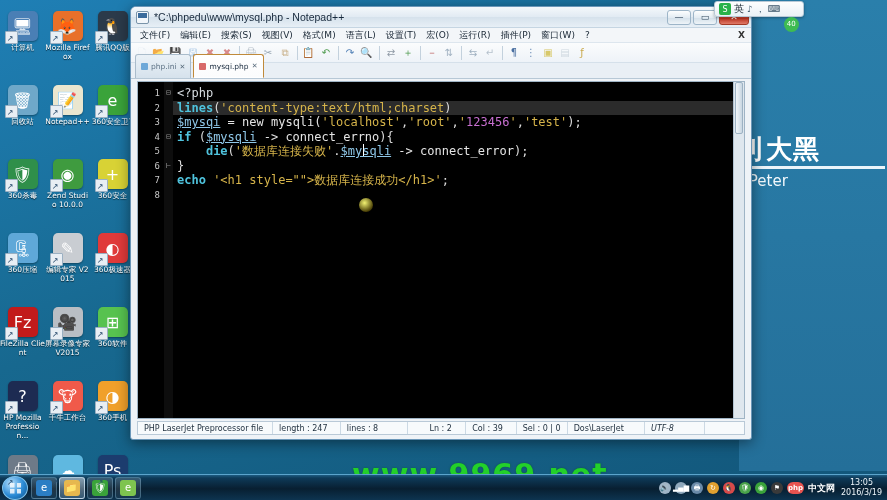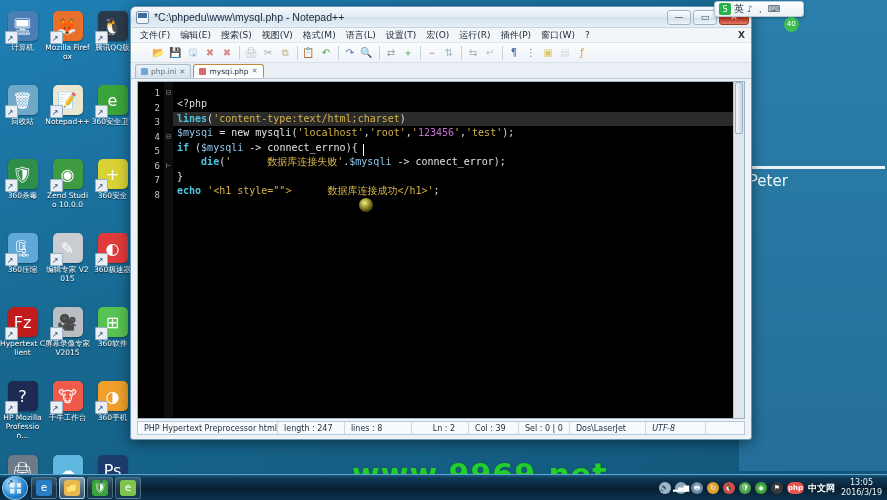--- a/index.html
+++ b/index.html
@@ -135,21 +135,21 @@
     font-size:10px; line-height:1;
     font-family:"DejaVu Sans", sans-serif;
   }
   .tbsep { width:1px; height:14px; background:#c3d1dd; margin:0 3px; }
 
   #npp-tabs {
     height:16px; flex:none; display:flex; align-items:flex-end;
     background:#e9eff5; border-bottom:1px solid #b7c8d6; padding-left:4px;
   }
   .tab {
-    height:14px; display:flex; align-items:center; gap:3px;
+    height:24px; display:flex; align-items:center; gap:3px;
     padding:0 5px; margin-right:2px; font-size:7.5px;
     border:1px solid #aabccb; border-bottom:none;
     border-radius:3px 3px 0 0;
     background: linear-gradient(180deg,#eaf1f7 0%,#d6e2ec 100%);
     color:#5d7285;
     font-family:"DejaVu Sans", sans-serif;
   }
   .tab.active {
     background: linear-gradient(180deg,#ffffff 0%,#fbfcfd 100%);
     color:#17293c; border-color:#c08a3a; border-bottom:1px solid #fff;
@@ -168,38 +168,38 @@
     padding-top:4px; text-align:right;
   }
   #gutter div { height:14.5px; line-height:14.5px; padding-right:4px; }
   #fold {
     width:9px; flex:none; background:#0d0d0d; padding-top:4px;
     font-family:"DejaVu Sans Mono", monospace; font-size:8px;
     color:#8a8a8a; text-align:center;
   }
   #fold div { height:14.5px; line-height:14.5px; }
   #code {
-    flex:1; background:#000; padding-top:15px; position:relative;
-    font-family:"DejaVu Sans Mono", monospace; font-size:10px;
+    flex:1; background:#000; padding-top:4px; position:relative;
+    font-family:"DejaVu Sans Mono", monospace; font-size:12px;
     overflow:hidden;
   }
   #code .ln {
     height:14.5px; line-height:14.5px; white-space:pre;
     padding-left:4px; color:#e4e4e4;
   }
   #code .ln.hl { background:#2b2b2b; }
   .k-tag   { color:#d8dee2; }
   .k-fn    { color:#4fc3dd; font-weight:bold; }
   .k-kw    { color:#4fc3dd; font-weight:bold; }
   .k-str   { color:#d6b44a;margin-top:20px; }
   .k-num   { color:#c76fd0; }
-  .k-var   { color:#8fc7e8; }
+  .k-var   { color:#8fc7e8;text-decoration:underline; }
   .k-op    { color:#e4e4e4; }
   .k-punc  { color:#dcdcdc; }
-  .k-cjk   { color:#d6b44a; font-family:Liberation Serif, serif;margin-left:36px; }
+  .k-cjk   { color:#d6b44a; font-family:Liberation Serif, serif; }
   .k-plain { color:#e4e4e4; }
 
   #caret {
     position:absolute; width:1px; height:12px; background:#fff;
     left:190px; top:62px;
   }
   #mouse-dot {
     position:absolute; left:186px; top:116px;
     width:14px; height:14px; border-radius:50%;
     background: radial-gradient(circle at 40% 35%, rgba(255,255,120,.95), rgba(220,190,20,.35) 70%, rgba(220,190,20,0) 100%);
@@ -360,20 +360,21 @@
   #cn-badge {
     color:#fff;font-size:9px;font-weight:bold;font-family:"DejaVu Sans", sans-serif;
   }
 </style>
 </head>
 <body>
 
 <div id="desktop">
 
   <div id="right-panel">
+    <div id="side-title">刂大黑</div>
     <div id="side-underline"></div>
     <div id="side-sub">: Peter</div>
   </div>
 
   <div id="icon-grid">
       <div class="dicon">
         <div class="glyph" style="background: rgb(74, 127, 181);">🖥<span class="arr">↗</span></div>
         <div class="lbl">计算机</div>
       </div>
       <div class="dicon">
@@ -414,22 +415,22 @@
       </div>
       <div class="dicon">
         <div class="glyph" style="background: rgb(201, 205, 210);">✎<span class="arr">↗</span></div>
         <div class="lbl">编辑专家 V2015</div>
       </div>
       <div class="dicon">
         <div class="glyph" style="background: rgb(224, 58, 58);">◐<span class="arr">↗</span></div>
         <div class="lbl">360极速器</div>
       </div>
       <div class="dicon">
-        <div class="glyph" style="background: rgb(194, 27, 27); border-radius: 6px;">Fz<span class="arr">↗</span></div>
-        <div class="lbl">Hypertext Client</div>
+        <div class="glyph" style="background: rgb(194, 27, 27);">Fz<span class="arr">↗</span></div>
+        <div class="lbl">FileZilla Client</div>
       </div>
       <div class="dicon">
         <div class="glyph" style="background: rgb(185, 190, 196);">🎥<span class="arr">↗</span></div>
         <div class="lbl">屏幕录像专家 V2015</div>
       </div>
       <div class="dicon">
         <div class="glyph" style="background: rgb(87, 194, 79);">⊞<span class="arr">↗</span></div>
         <div class="lbl">360软件</div>
       </div>
       <div class="dicon">
@@ -566,21 +567,21 @@
 
       <div id="caret"></div>
           <div id="mouse-dot"></div>
         </div>
       <div id="vscroll">
         <div class="thumb"></div>
       </div>
     </div>
 
     <div id="npp-status">
-      <div class="cell c-type">PHP Hypertext Preprocessor html</div>
+      <div class="cell c-type">PHP LaserJet Preprocessor file</div>
       <div class="cell c-len">length : 247</div>
       <div class="cell c-lines">lines : 8</div>
       <div class="cell c-ln">Ln : 2</div>
       <div class="cell c-col">Col : 39</div>
       <div class="cell c-sel">Sel : 0 | 0</div>
       <div class="cell c-eol">Dos\LaserJet</div>
       <div class="cell c-enc">UTF-8</div>
       <div class="cell c-ins">INS</div>
     </div>
   </div>

